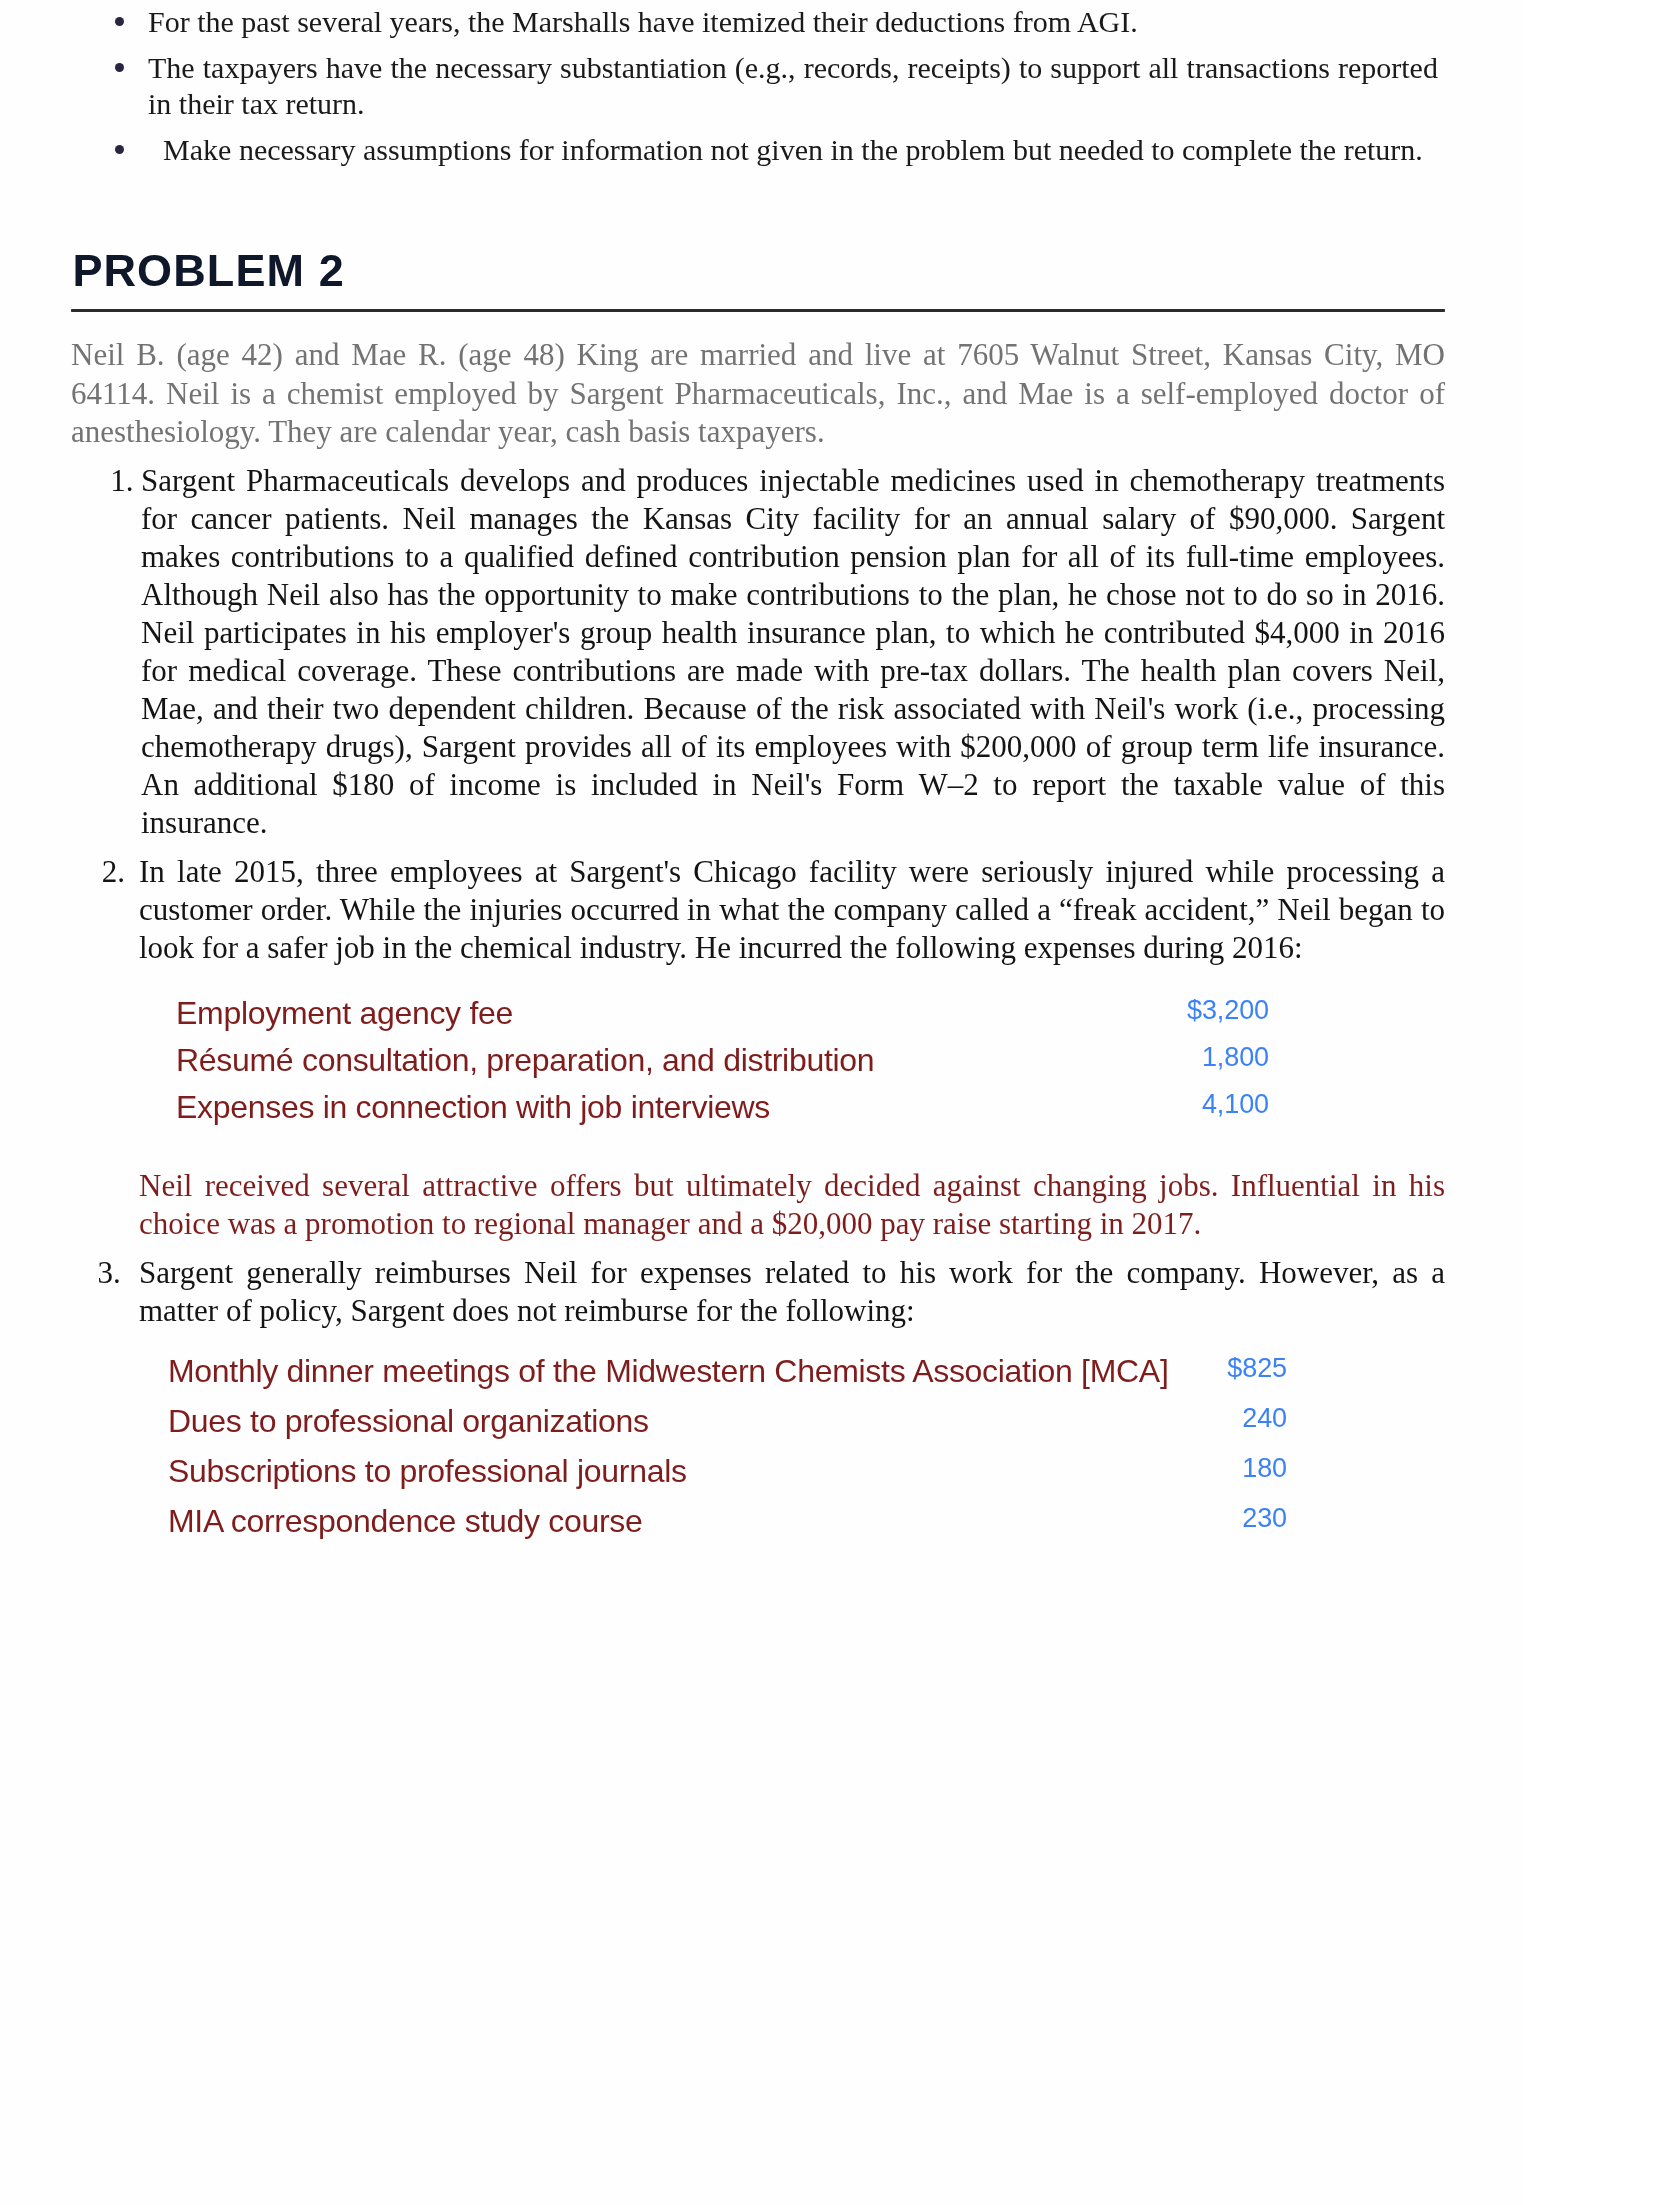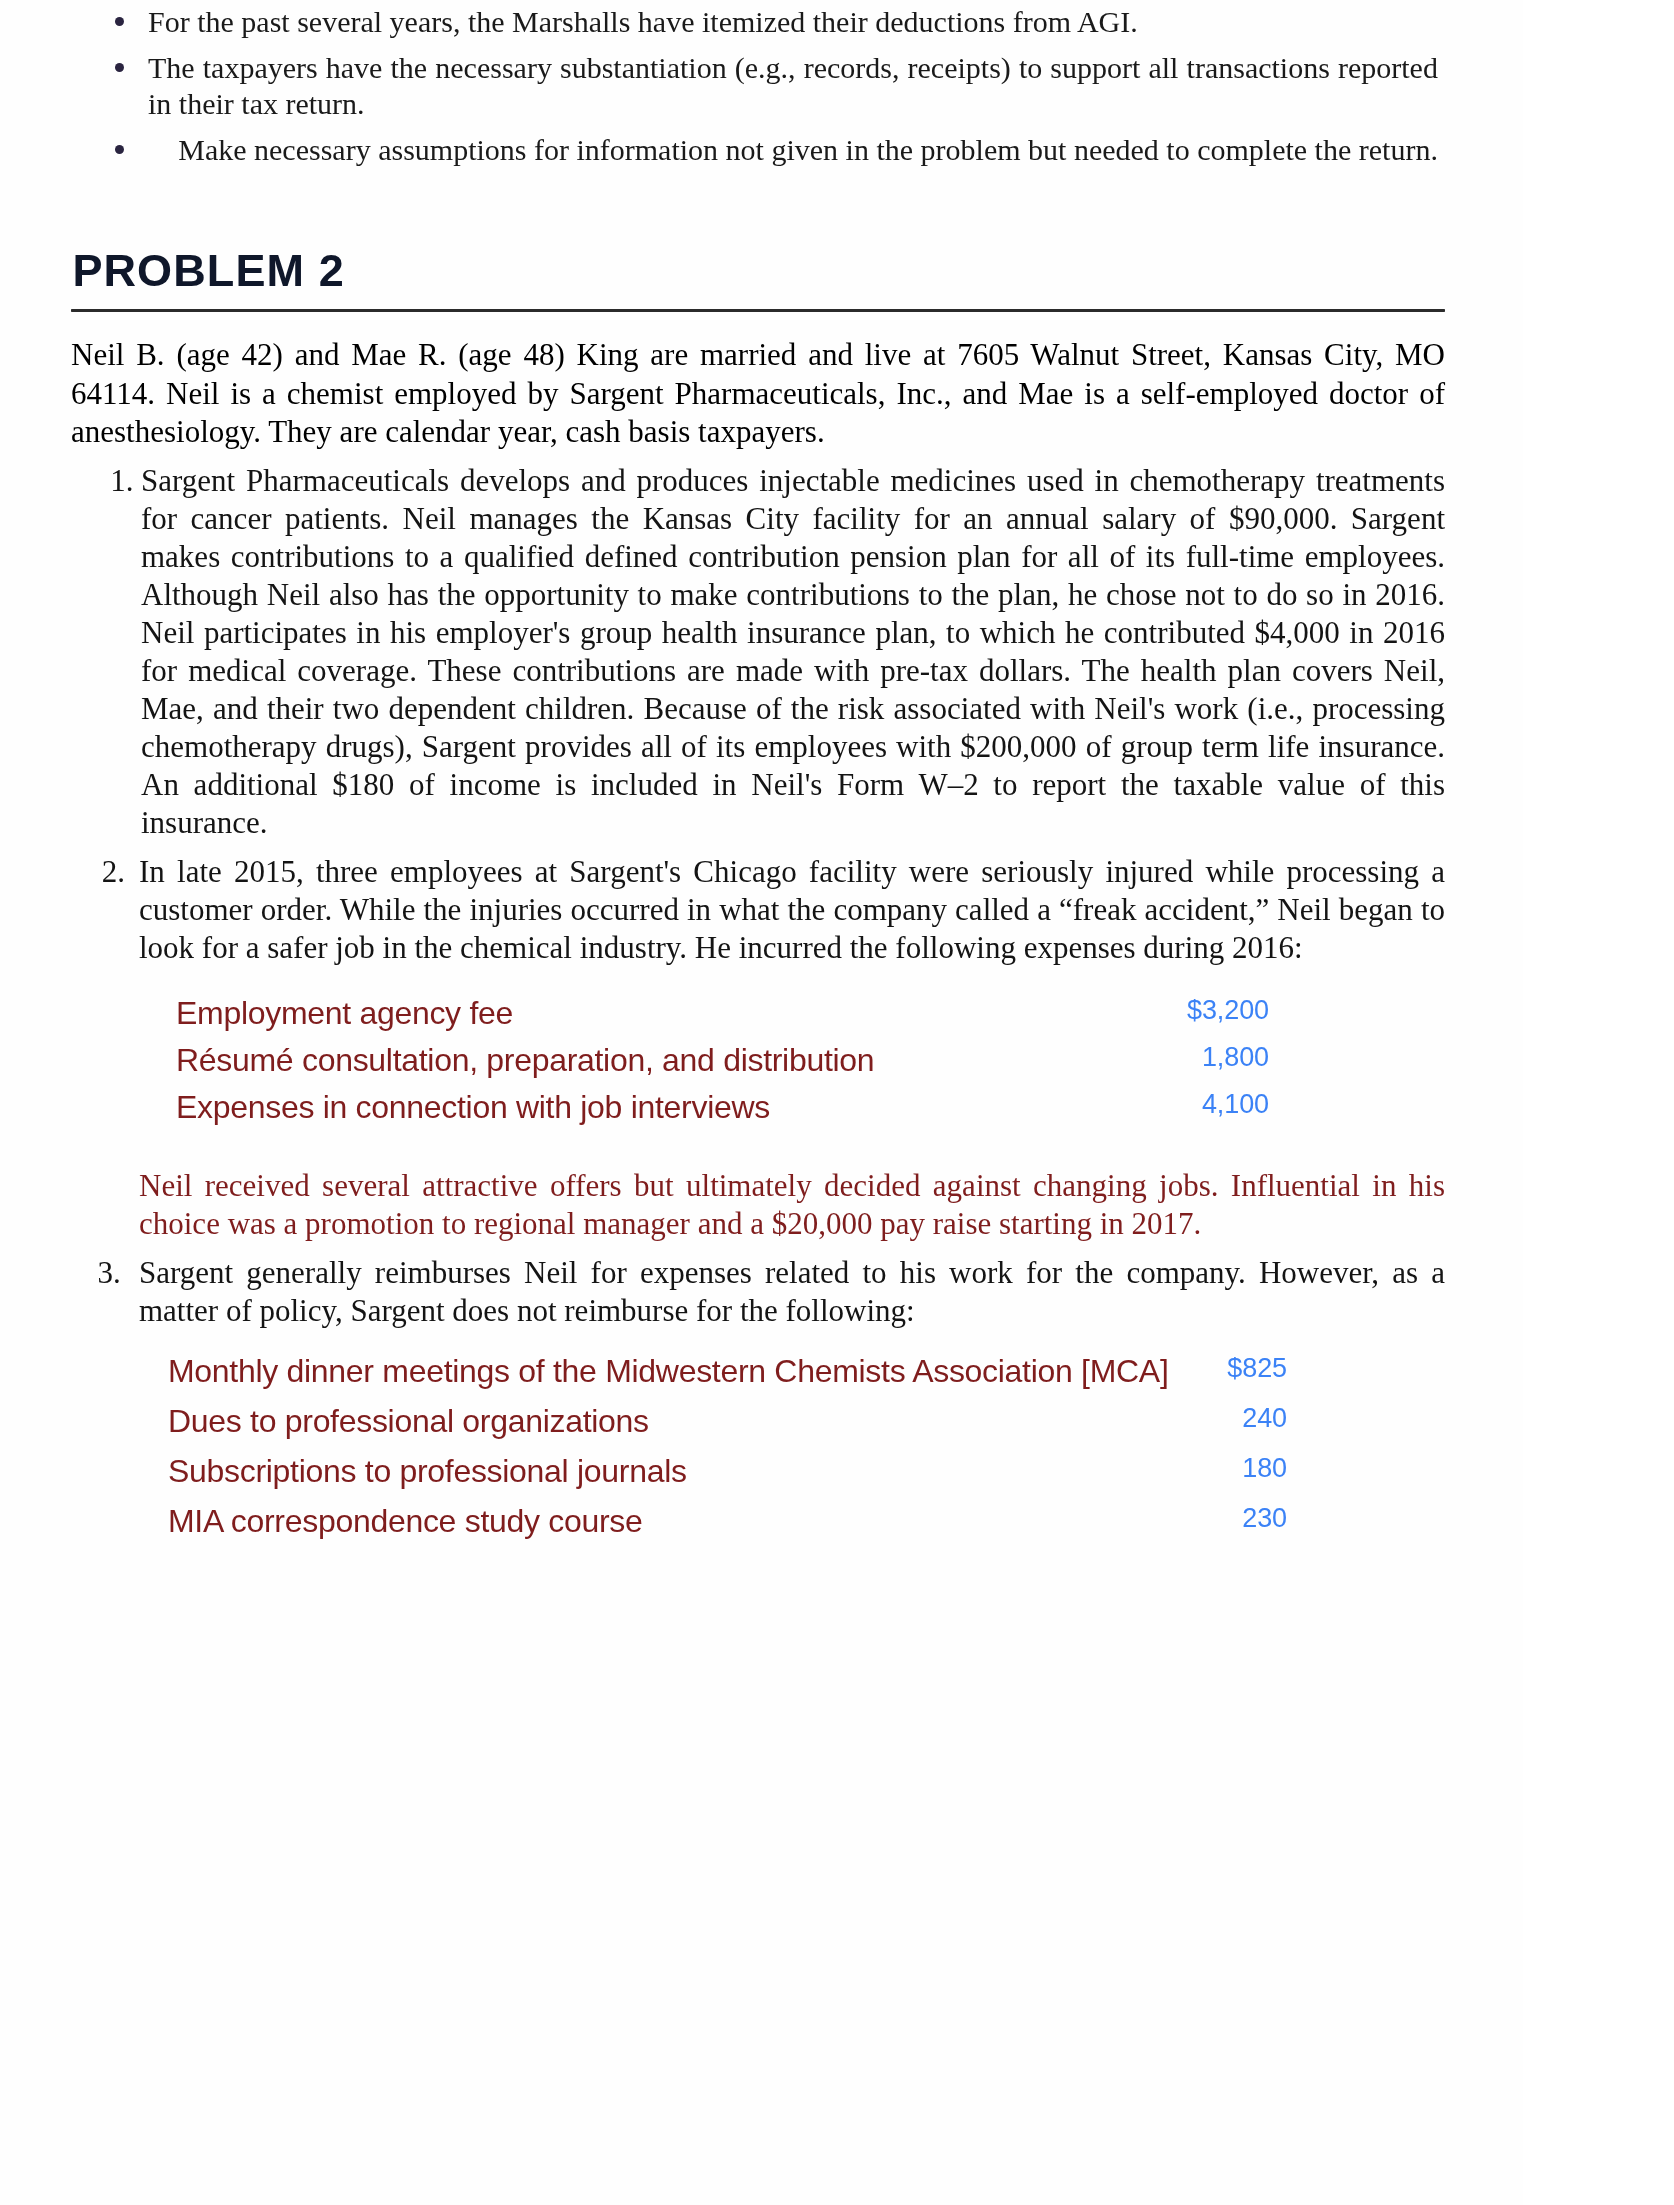--- a/index.html
+++ b/index.html
@@ -47,21 +47,21 @@
   .bullet-item:last-child { margin-bottom: 0; }
   .bullet-dot {
     position: absolute;
     left: 44px;
     top: 12.8px;
     width: 9.2px;
     height: 9.2px;
     border-radius: 50%;
     background: #2a2440;
   }
-  .bullet-item.no-justify { text-align: right; }
+  .bullet-item.no-justify { text-align: center; }
 
   
   .problem-head-wrap {
     margin-top: 80px;
   }
   .problem-title {
     font-family: "Liberation Sans", "DejaVu Sans", sans-serif;
     font-weight: bold;
     font-size: 45px;
     letter-spacing: 1.1px;
@@ -77,21 +77,21 @@
     border-radius: 0.7px;
   }
 
   
   .intro-para {
     font-size: 31px;
     line-height: 1.23;
     text-align: justify;
     text-justify: inter-word;
     margin: 0;
-    color: #000000;
+    color: #737373;
   }
 
   
   .num-list {
     list-style: none;
     margin: 0;
     padding: 0;
   }
   .num-item {
     position: relative;

